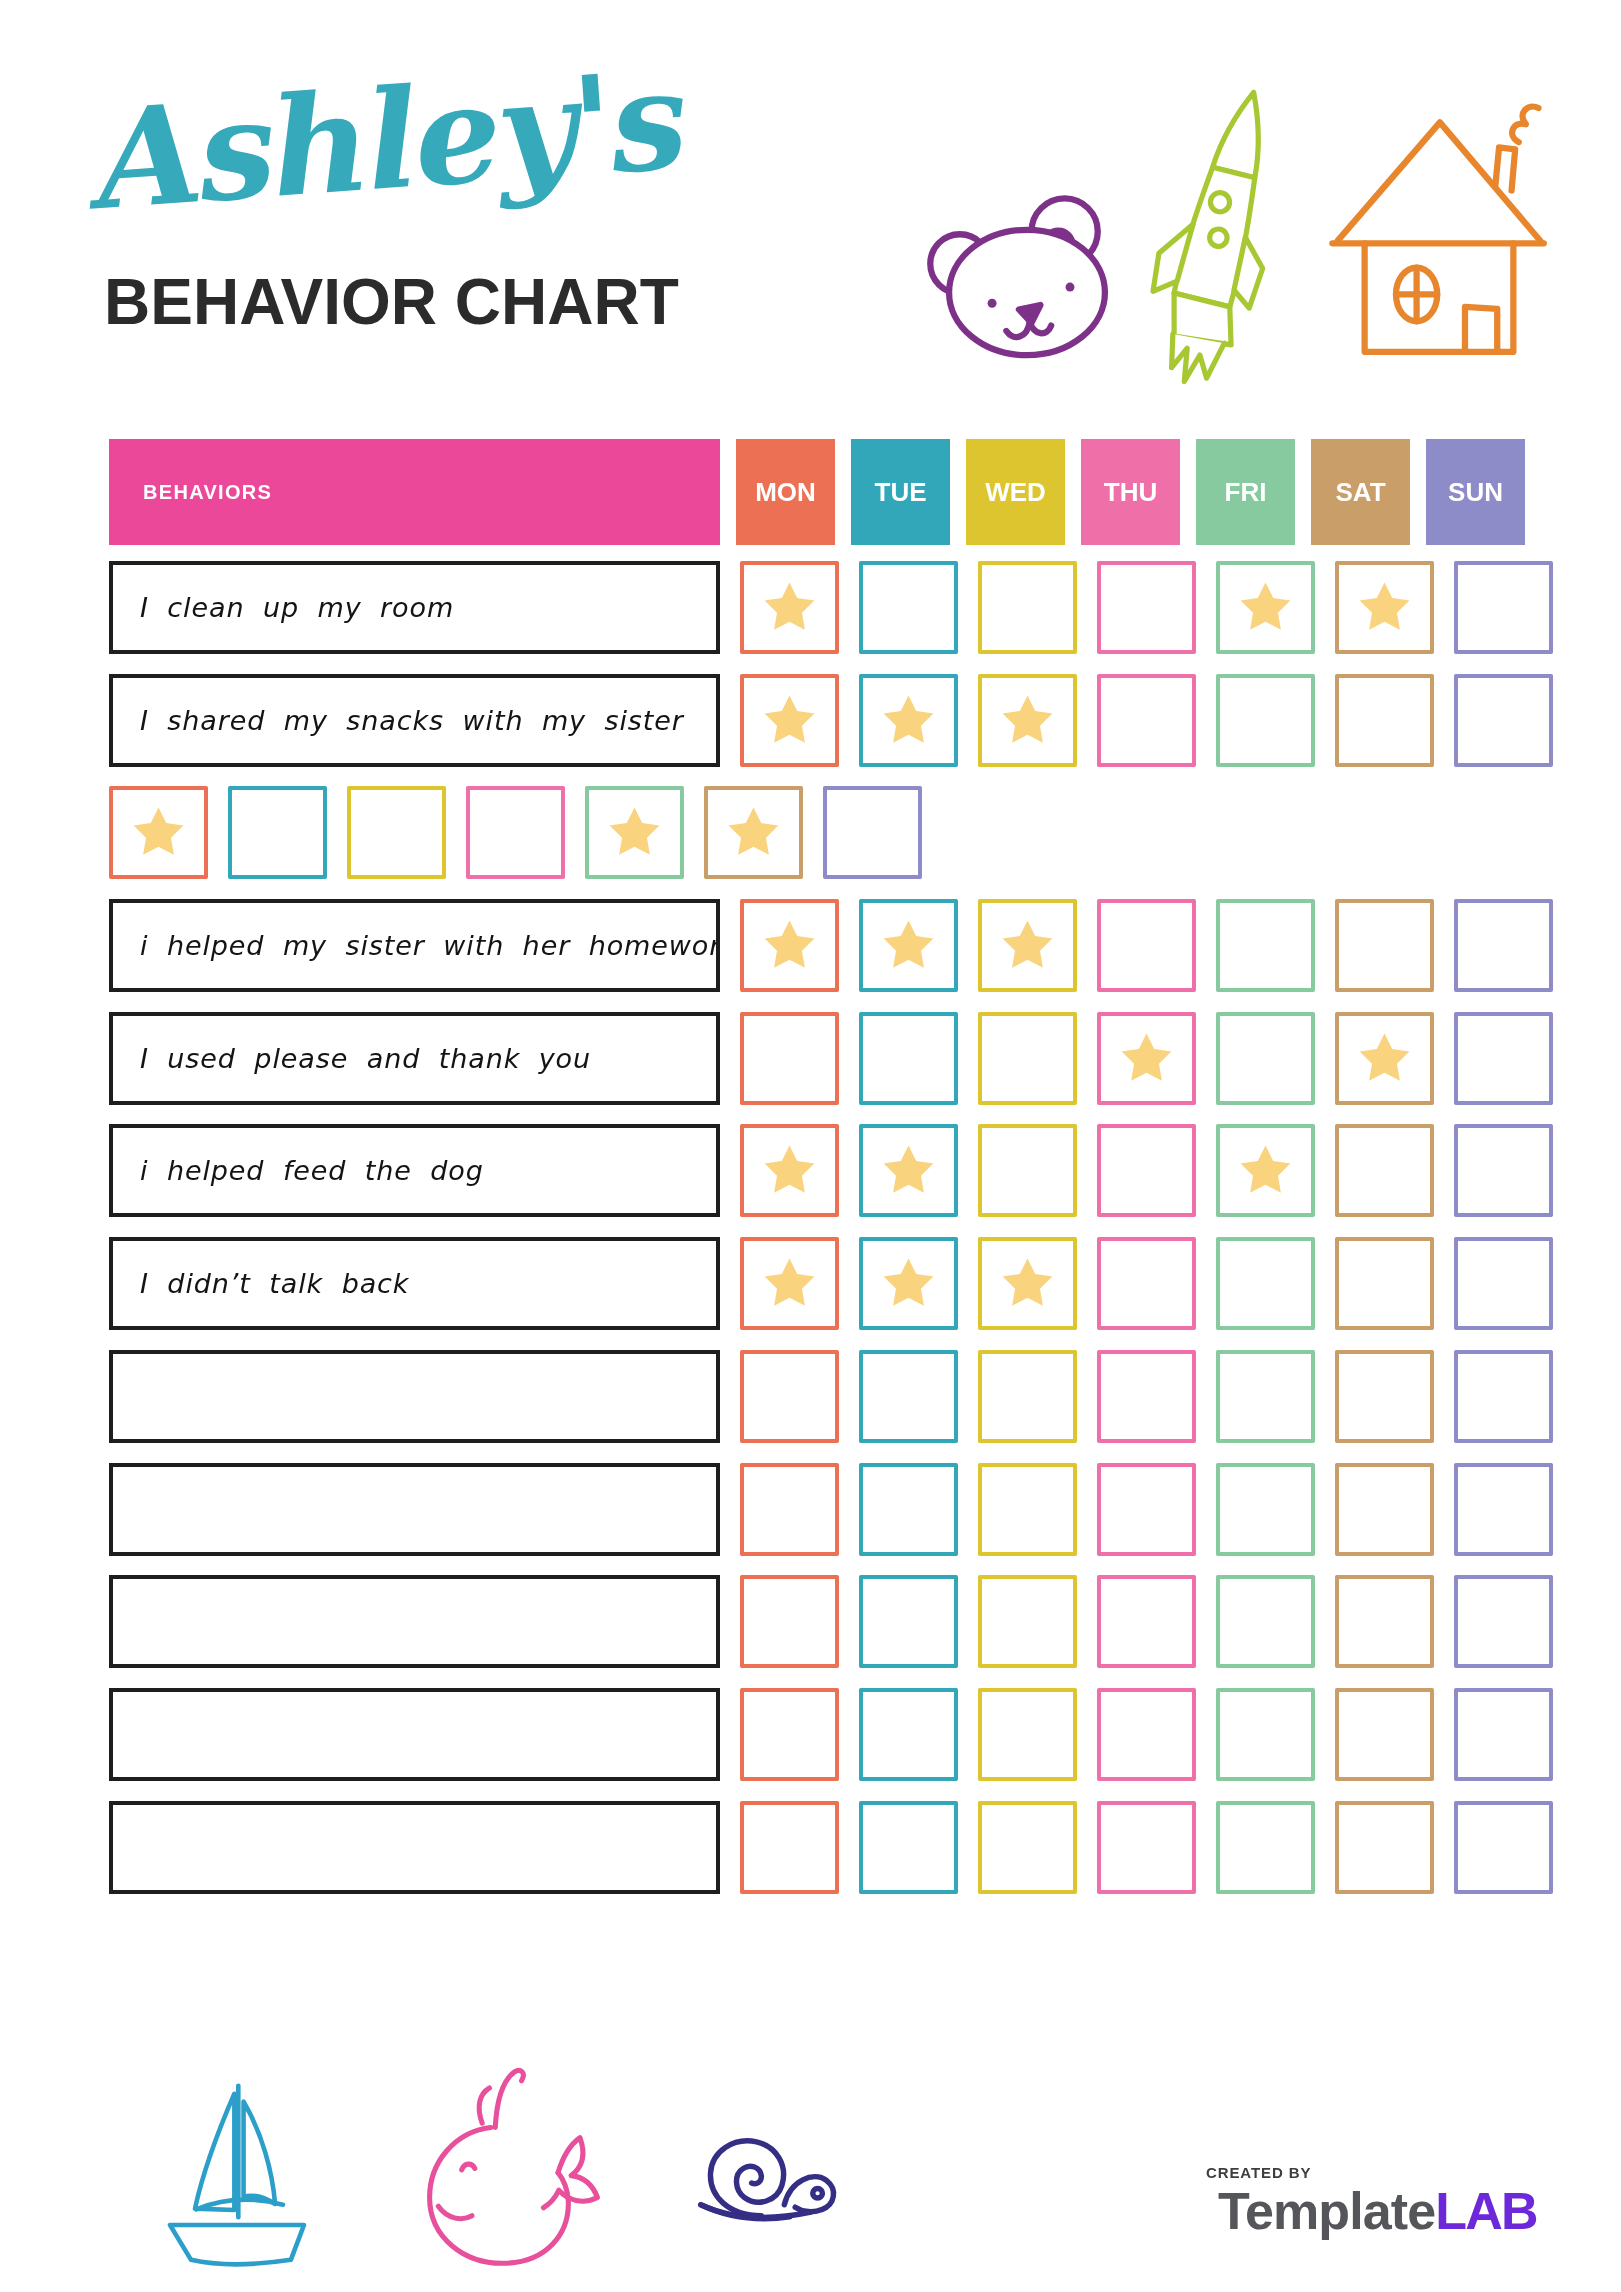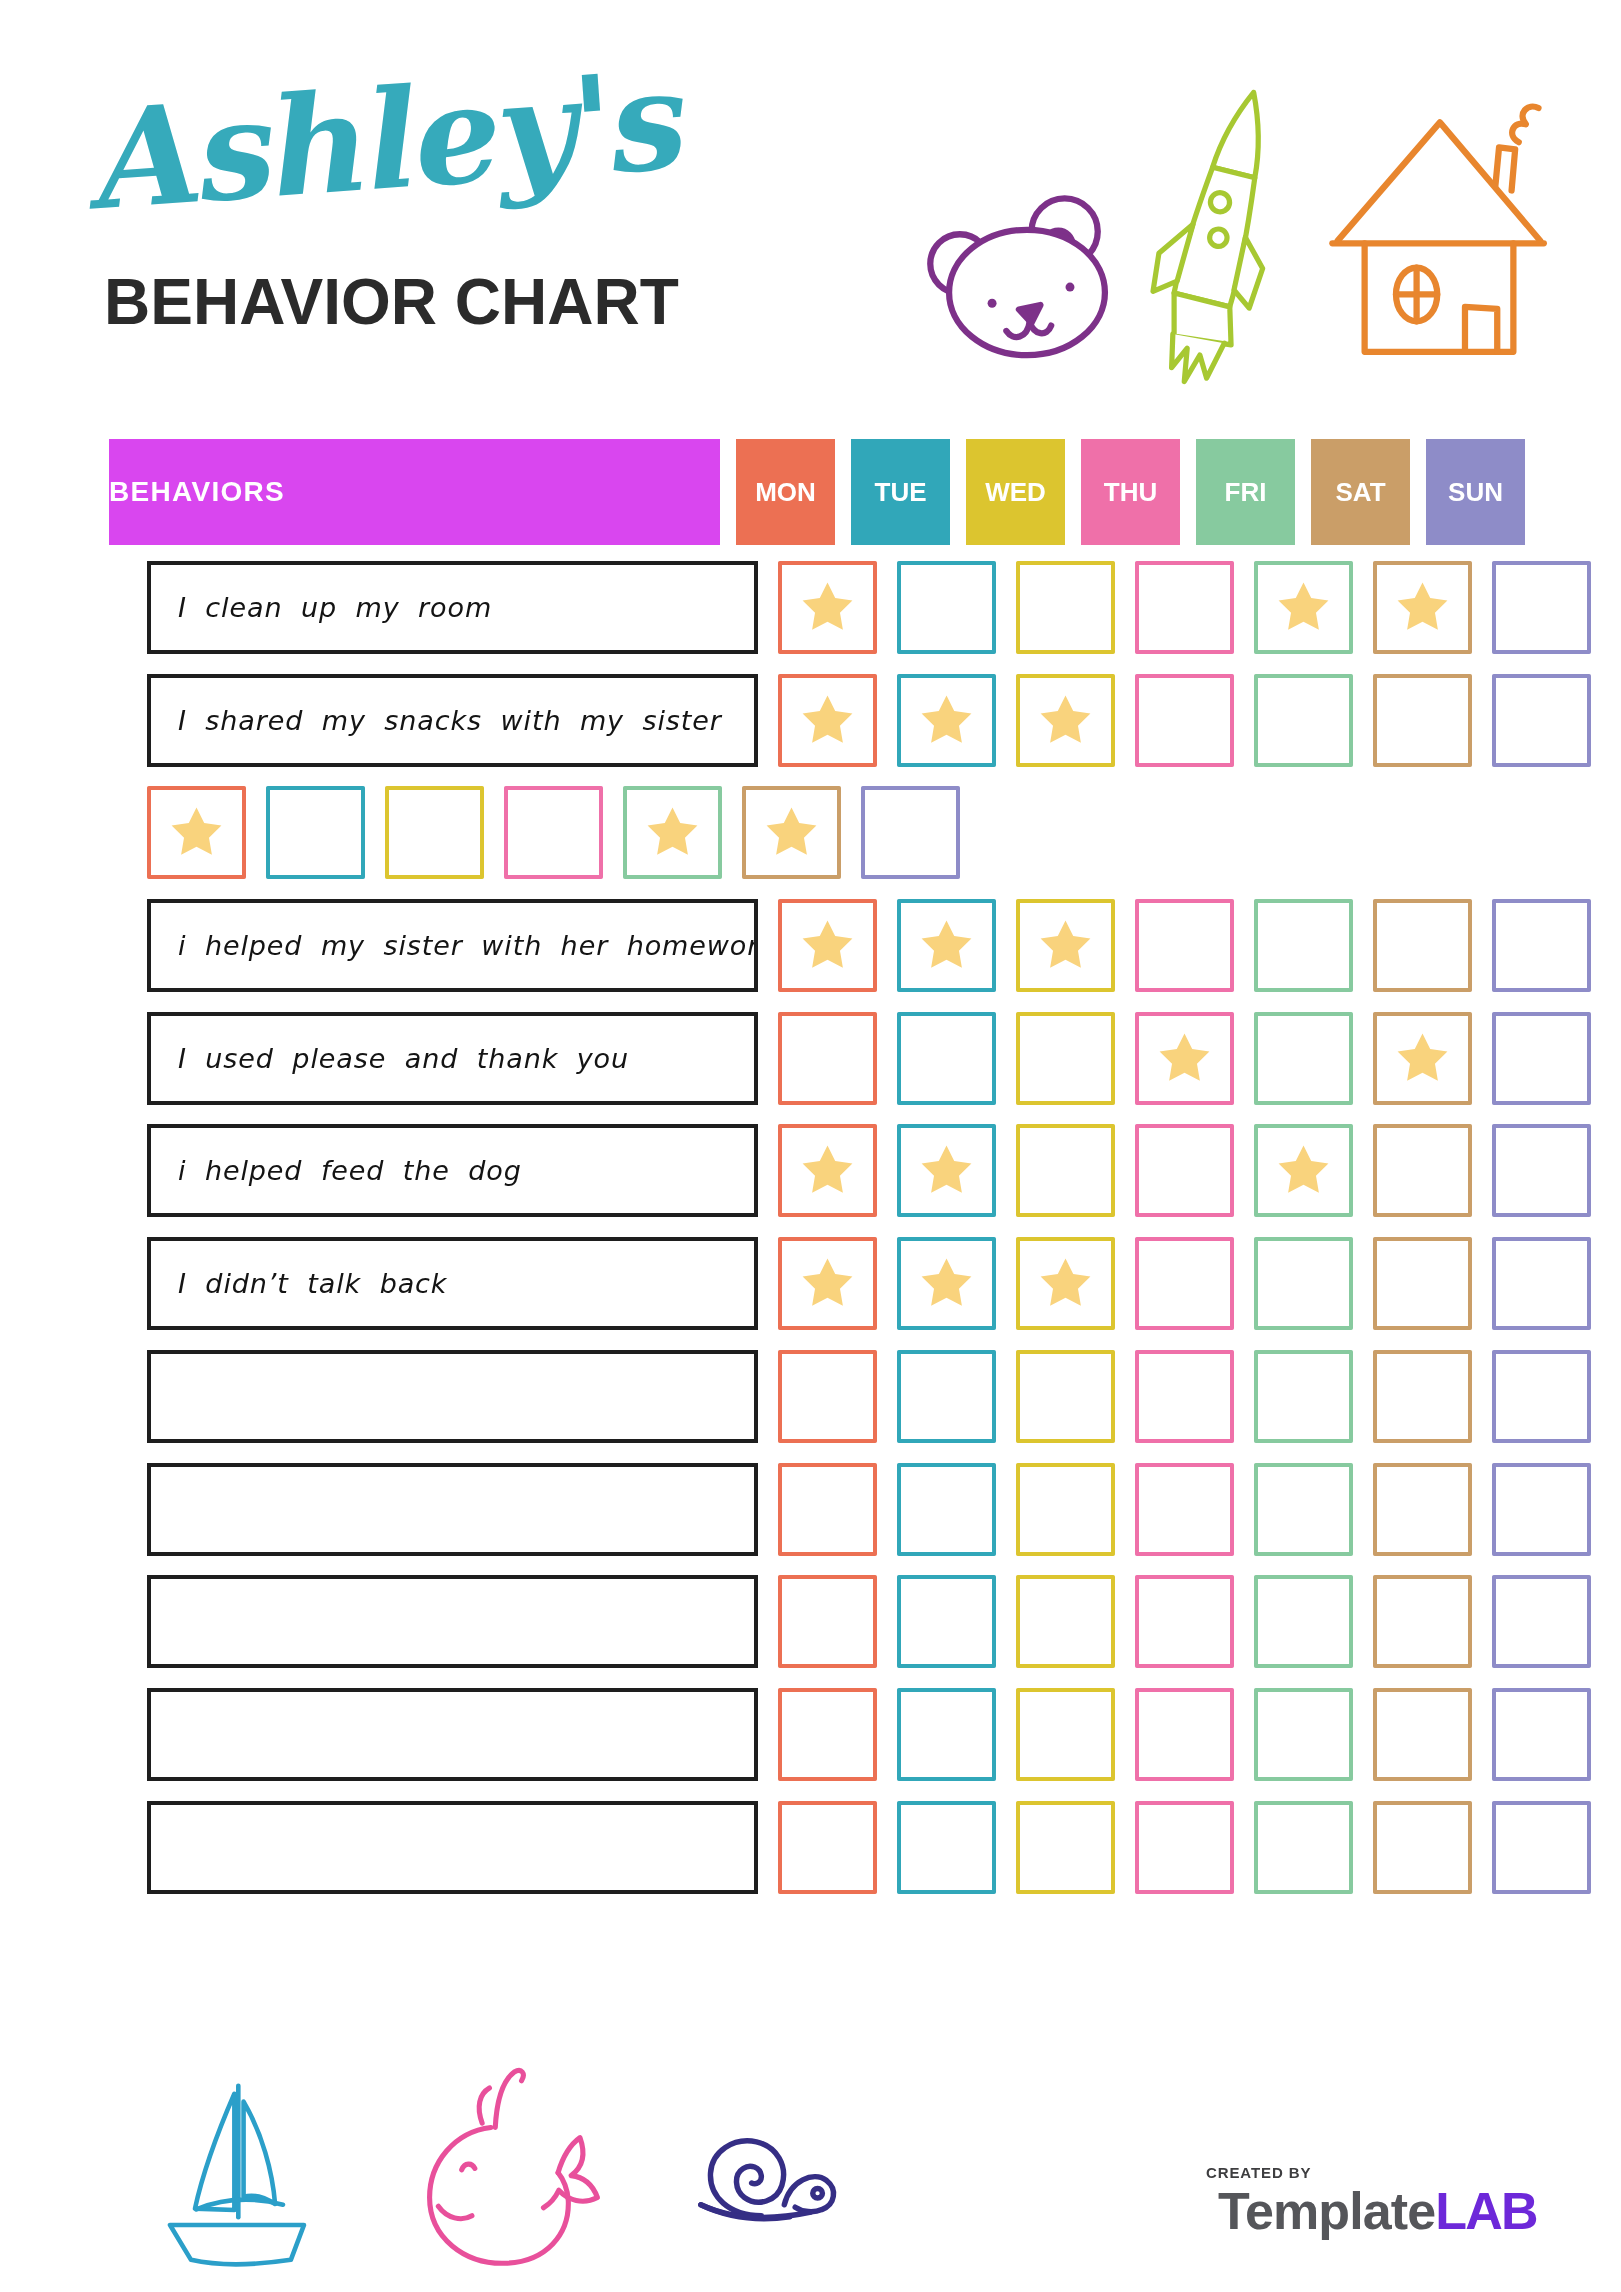--- a/index.html
+++ b/index.html
@@ -20,29 +20,29 @@
     position:absolute; left:104px; top:265px;
     font-weight:bold; font-size:64px; letter-spacing:0px; color:#2B2B2B;
     font-family:"Liberation Sans", sans-serif;
   }
   .doodle { position:absolute; }
   .doodle svg { display:block; width:100%; height:100%; }
   
   .table { position:absolute; left:109px; top:439px; width:1415px; }
   .thead { display:flex; column-gap:16px; margin-bottom:16px; }
   .behaviors-head {
-    flex:none; width:611px; height:106px; background:#d946ef; color:#fff;
-    font-weight:bold; font-size:28px; letter-spacing:1.3px;
-    display:flex; align-items:center; box-sizing:border-box;
+    flex:none; width:611px; height:106px; background:#ec4899; color:#fff;
+    font-weight:bold; font-size:20px; letter-spacing:1.3px;
+    display:flex; align-items:center; padding-left:34px; box-sizing:border-box;
   }
   .day-head {
     flex:none; width:99px; height:106px; color:#fff; font-weight:bold;
     font-size:26px; display:flex; align-items:center; justify-content:center;
   }
-  .trow { display:flex; column-gap:20px; margin-bottom:19.7px;margin-left:38px; }
+  .trow { display:flex; column-gap:20px; margin-bottom:19.7px; }
   .label-box {
     flex:none; width:611px; height:93px; box-sizing:border-box;
     border:4.5px solid #1E1E1E; background:#fff;
     display:flex; align-items:center; padding-left:27px;
     font-family:"DejaVu Sans", sans-serif; font-style:italic;
     font-size:27px; color:#141414; letter-spacing:0.9px; word-spacing:9px;
     white-space:nowrap; overflow:hidden;
   }
   .cell {
     flex:none; width:99px; height:93px; box-sizing:border-box;

